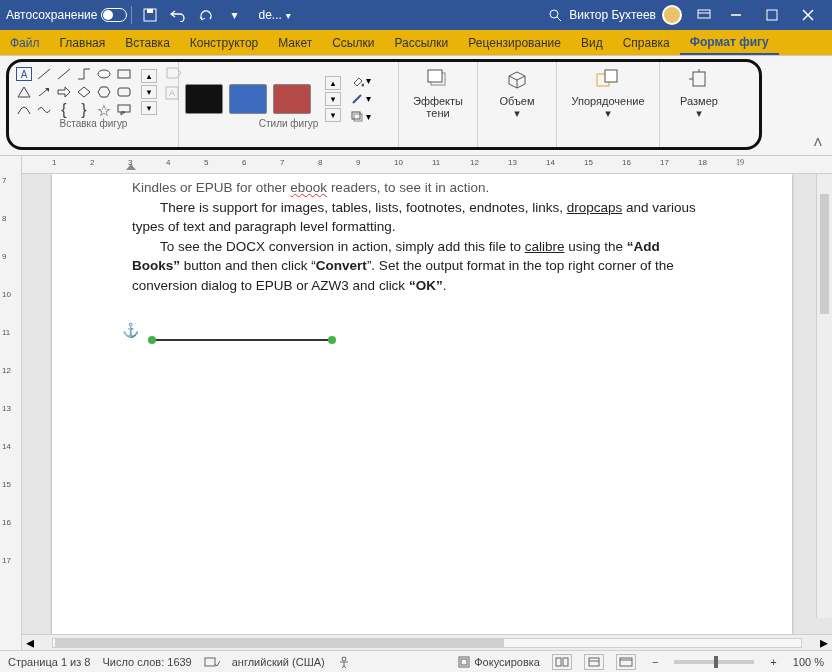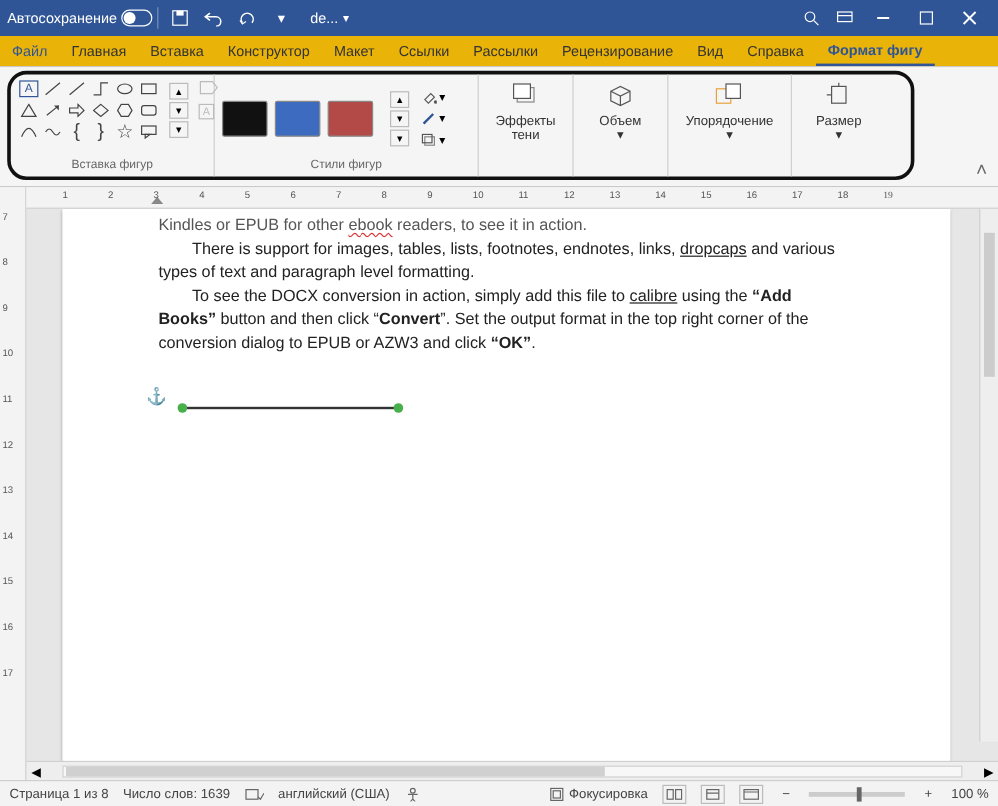--- a/index.html
+++ b/index.html
@@ -20,21 +20,21 @@
 
 .tabs { height: 26px; background: #eab308; border-bottom: 1px solid #c9c9c9; display: flex; align-items: stretch; font-size: 12px; color: #333; }
 .tab { padding: 0 10px; display: flex; align-items: center; cursor: pointer; }
 .tab.file { color: #2f5596; font-weight: 400; }
 .tab.active { color: #2f5596; font-weight: 600; border-bottom: 2px solid #2f5596; }
 
 
 .ribbon-wrap { position: relative; background: #f5f5f5; border-bottom: 1px solid #c9c9c9; height: 100px; }
 .ribbon-box { position: absolute; left: 6px; top: 3px; right: 70px; bottom: 5px; border: 3px solid #111; border-radius: 16px; background: #f5f5f5; display: flex; }
 .rib-group { border-right: 1px solid #d0d0d0; padding: 4px 6px 16px; display: flex; flex-direction: column; justify-content: space-between; position: relative; }
-.rib-group-label { position: absolute; bottom: 4px; left: 0; right: 0; text-align: center; font-size: 10px; color: #666; }
+.rib-group-label { position: absolute; bottom: 18px; left: 0; right: 0; text-align: center; font-size: 10px; color: #666; }
 .shapes-grid { display: grid; grid-template-columns: repeat(6, 18px); grid-auto-rows: 16px; gap: 2px; }
 .shape-cell { width: 18px; height: 16px; display: flex; align-items: center; justify-content: center; color: #444; }
 .textbox-icon { width:16px; height:14px; border:1px solid #2f5596; color:#2f5596; font-size:10px; display:flex; align-items:center; justify-content:center; }
 .more-btn { width: 16px; height: 14px; border: 1px solid #bbb; display: flex; align-items: center; justify-content: center; font-size: 9px; margin-left:4px; }
 .more-col { display:flex; flex-direction:column; gap:2px; margin-left:4px; justify-content:center; }
 
 .style-row { display: flex; align-items: center; gap: 6px; }
 .swatch { width: 38px; height: 30px; border: 1px solid #888; border-radius: 2px; }
 .shape-styles-more { display:flex; flex-direction:column; gap:4px; margin-left:4px; }
 .sty-icon { width: 20px; height: 14px; display:flex; align-items:center; gap:2px; font-size:10px; }
@@ -111,20 +111,24 @@
   <div class="tb-filename">
     <span>de...</span>
     <span style="font-size:10px;">▾</span>
   </div>
   <span class="tb-icon">
       <svg width="14" height="14" viewBox="0 0 14 14">
         <circle cx="6" cy="6" r="4" fill="none" stroke="#fff"></circle>
         <line x1="9" y1="9" x2="13" y2="13" stroke="#fff"></line>
       </svg>
     </span>
+  <div class="tb-user">
+    <span>Виктор Бухтеев</span>
+    <span class="avatar"></span>
+  </div>
   <span class="tb-icon">
       <svg width="14" height="12">
         <rect x="1" y="1" width="12" height="8" fill="none" stroke="#fff"></rect>
         <line x1="1" y1="4" x2="13" y2="4" stroke="#fff"></line>
       </svg>
     </span>
   <span class="win-btn">
       <svg width="12" height="12">
         <line x1="1" y1="6" x2="11" y2="6" stroke="#fff" stroke-width="1.5"></line>
       </svg>

